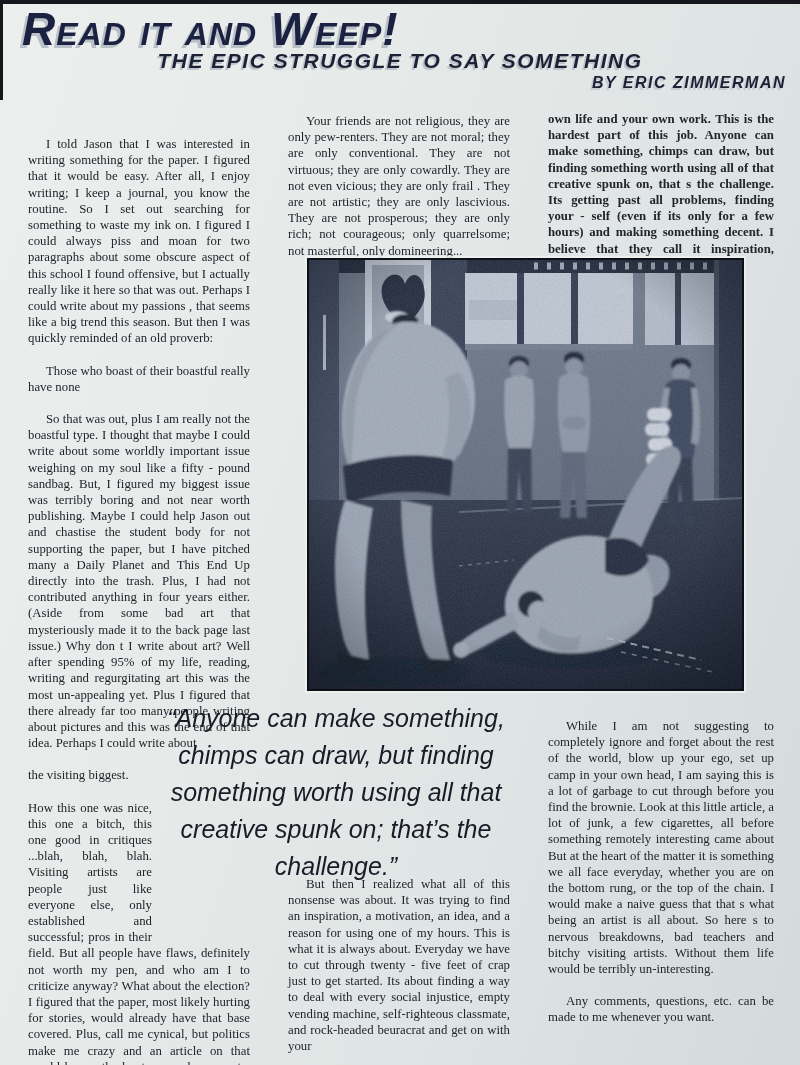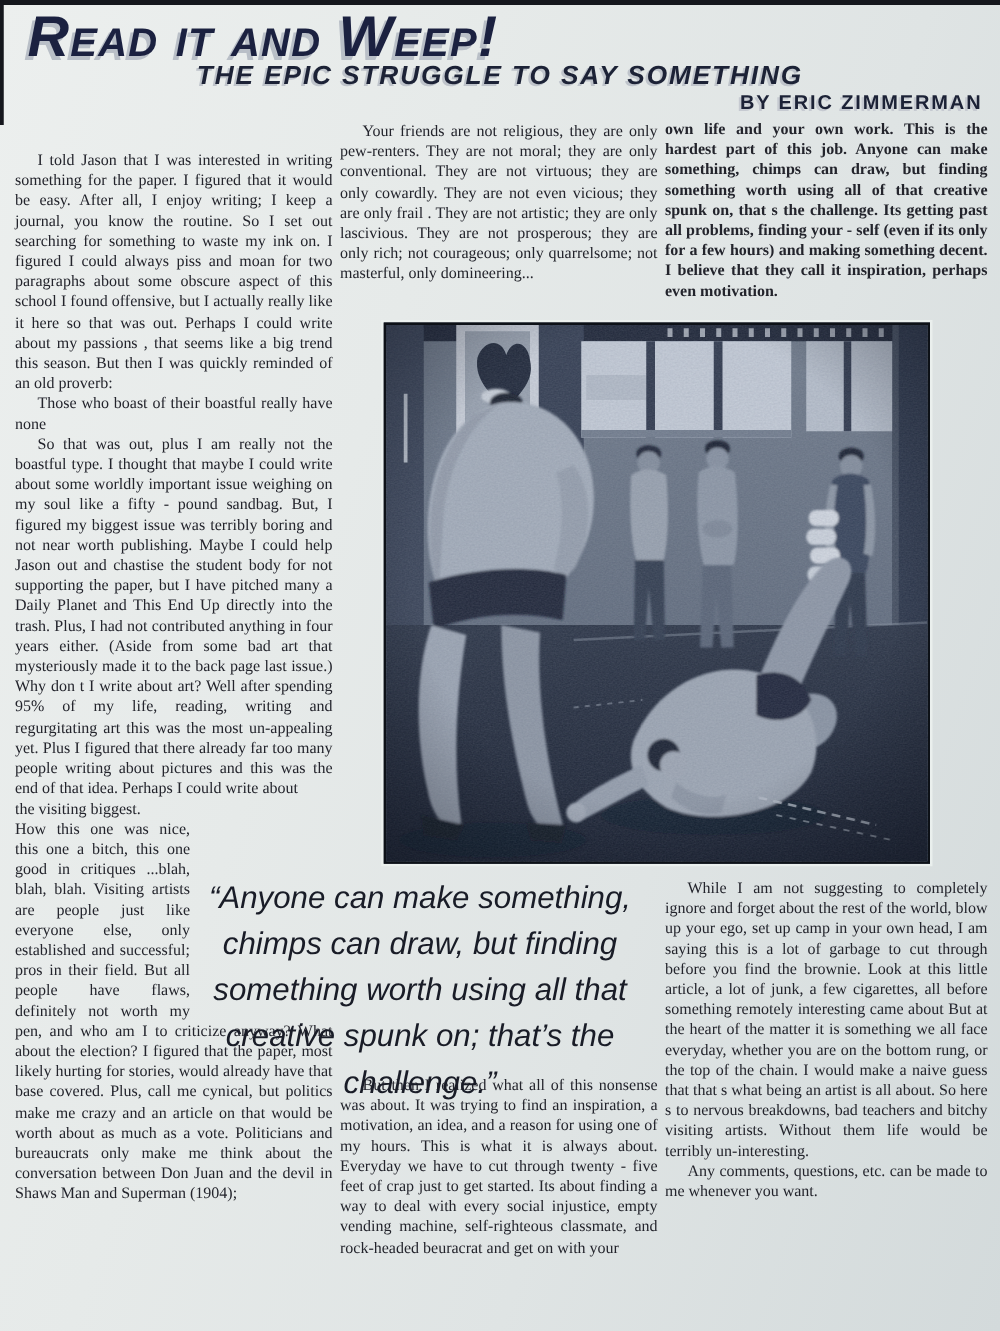--- a/index.html
+++ b/index.html
@@ -18,27 +18,27 @@
     font-variant:small-caps;font-size:46px;letter-spacing:1px;line-height:1.1;
     color:#1b2140;text-shadow:-3px 3px 0 #b9bfc7;white-space:nowrap;text-align:center;
   }
   .subtitle{
     position:absolute;right:10px;top:49px;width:780px;text-align:center;
     font-family:"Liberation Sans",sans-serif;font-style:italic;font-weight:600;
     font-size:21px;letter-spacing:1.5px;color:#1c2236;text-shadow:-2px 2px 0 #bfc4cb;
   }
   .byline{
     position:absolute;right:14px;top:74px;width:780px;text-align:right;
-    font-family:"Liberation Sans",sans-serif;font-weight:bold;
+    font-family:"Liberation Sans",sans-serif;font-style:italic;font-weight:bold;
     font-size:16px;letter-spacing:1.5px;color:#1c2236;text-shadow:-2px 2px 0 #c6cad1;
   }
 
   
   .body-col{position:absolute;font-size:12.8px;line-height:16.2px;text-align:justify;}
-  .body-col p{margin:0;text-indent:18px;}
+  .body-col p{margin:16px;text-indent:18px;}
   .body-col p.noindent{text-indent:0;}
   .col-left{left:12px;top:120px;width:254px;}
   .col-mid-top{left:272px;top:97px;width:254px;}
   .col-right-top{left:532px;top:95px;width:258px;font-weight:bold;}
   .col-mid-bottom{left:272px;top:860px;width:254px;}
   .col-right-bottom{left:532px;top:702px;width:258px;}
   .pq-spacer{float:right;width:106px;height:172px;margin:0 0 0 8px;}
 
   
   .pull-quote{

